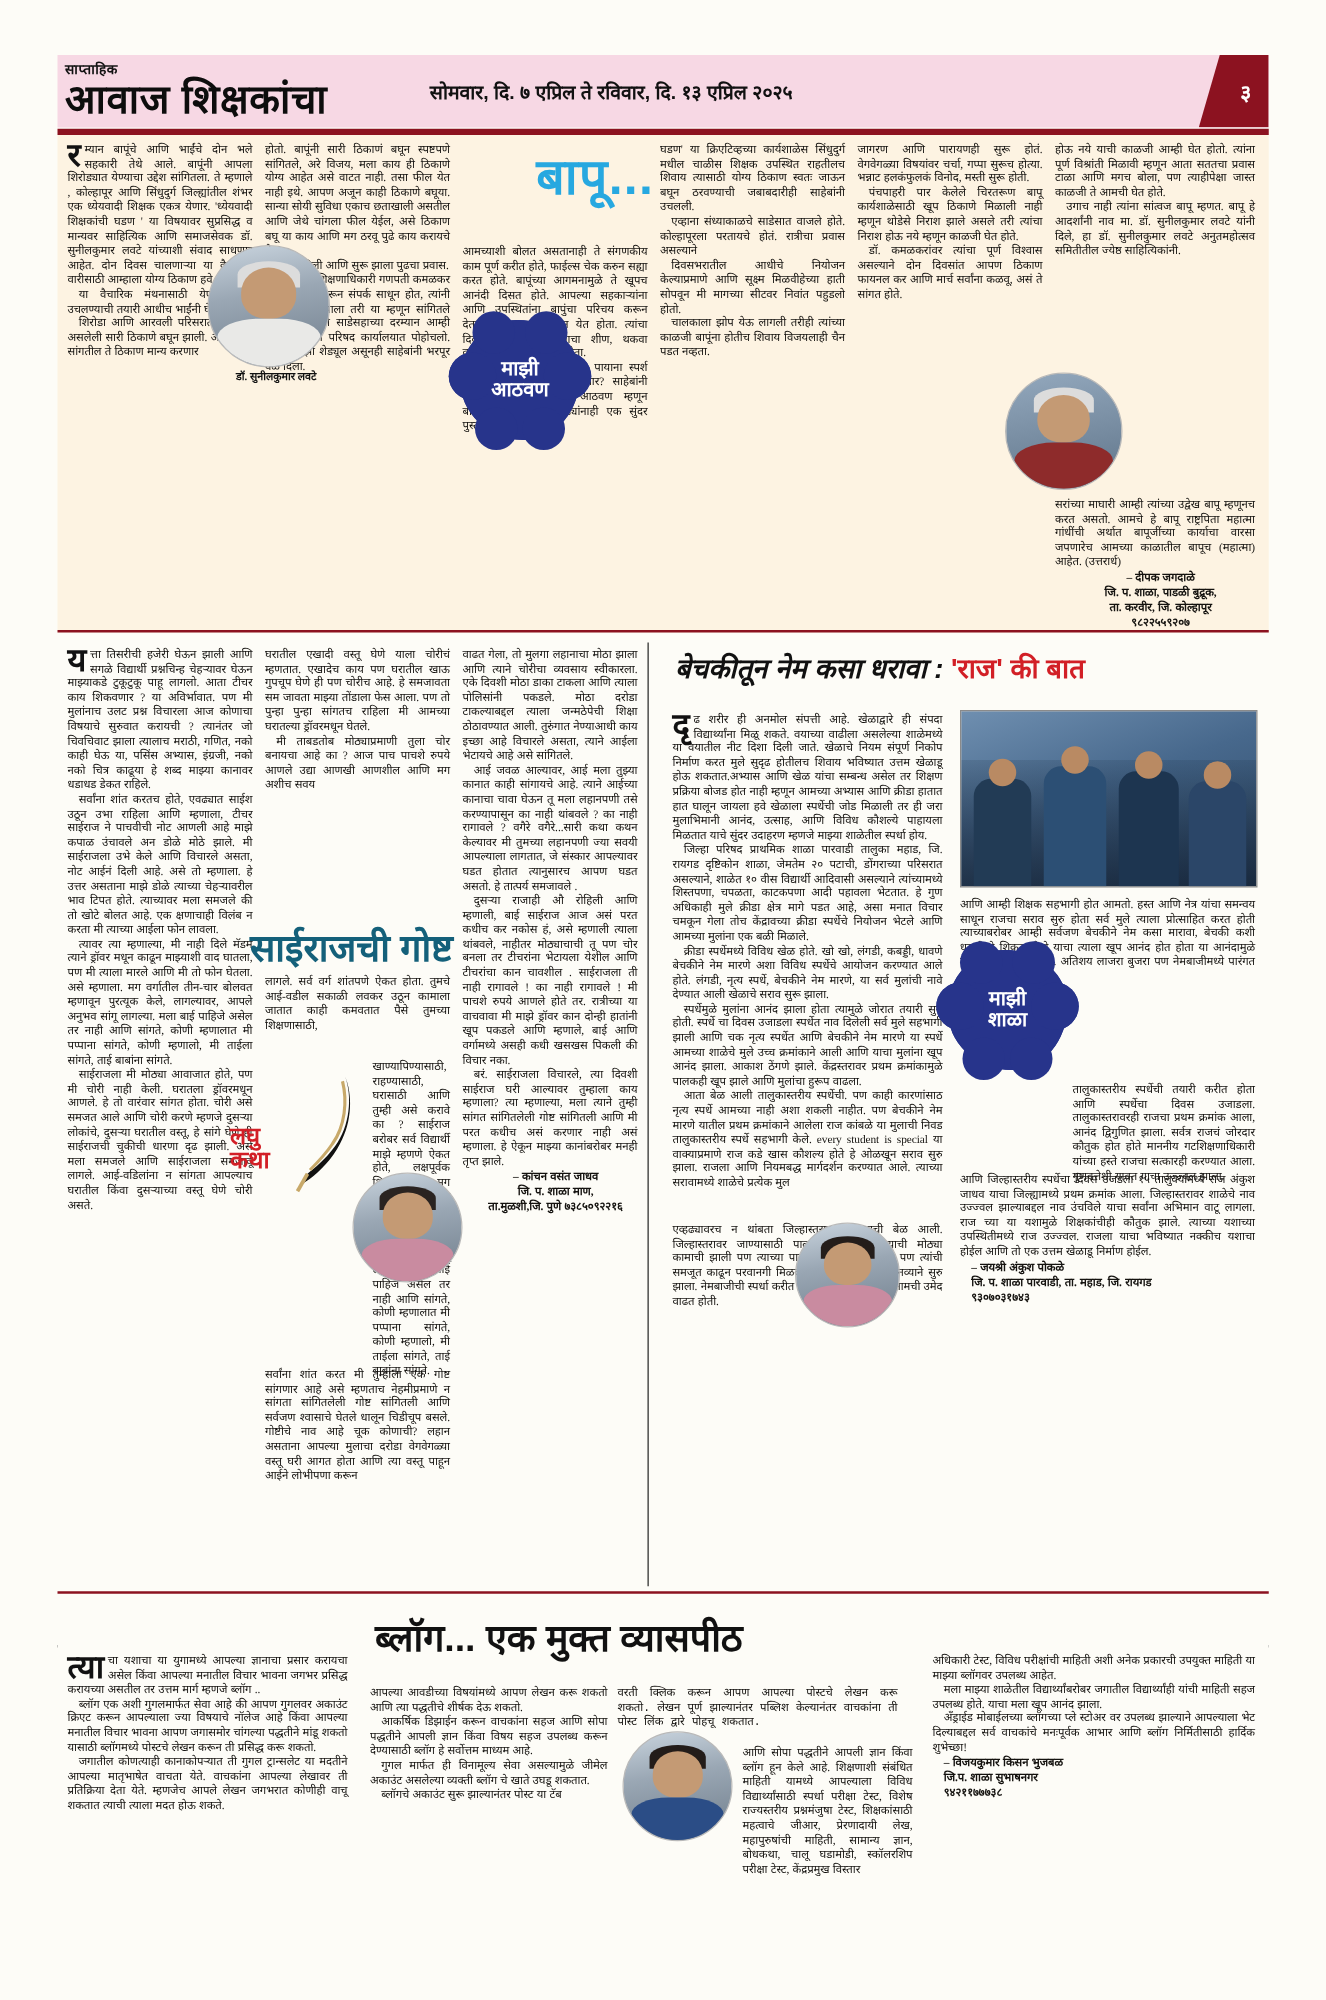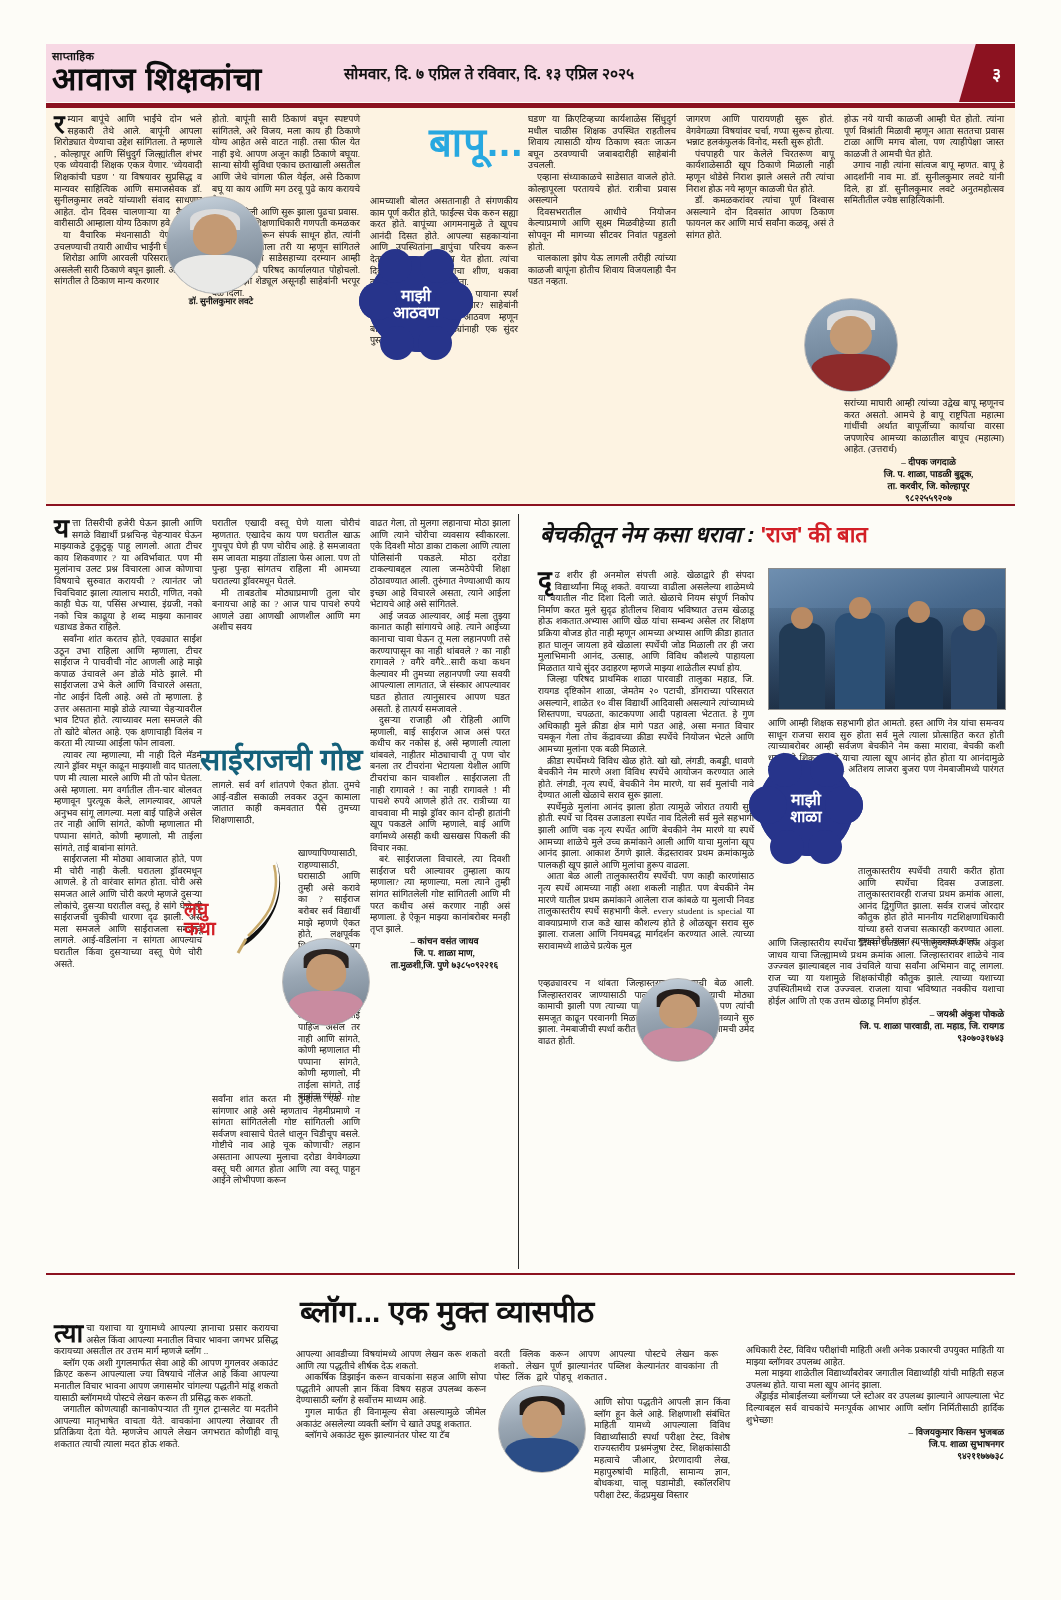--- a/index.html
+++ b/index.html
@@ -69,21 +69,21 @@
   .col p{margin:0 0 0 0;text-indent:9px;}
   .col p.noind{text-indent:0;}
   .drop::first-letter{
     font-size:26px;font-weight:bold;line-height:20px;
     float:left;padding:1px 3px 0 0;color:#111;
   }
   .sig{
     text-align:center;font-weight:bold;font-size:9.1px;
     line-height:12px;margin-top:4px;
   }
-  .sig-r{text-align:right;}
+  .sig-r{text-align:left;}
 
   
   .sec1{
     position:absolute;left:46px;top:108px;width:969px;height:398px;
     background:#fdf3e2;
     border-bottom:2.5px solid #8c1220;
     box-sizing:border-box;
   }
   .hl-bapu{
     position:absolute;left:383px;top:14px;
@@ -439,21 +439,21 @@
     </div>
 
     <div class="col" style="left:448px;top:72px;width:224px;font-family:Liberation Mono, monospace;">
       <p class="noind">वरती क्लिक करून आपण आपल्या पोस्टचे लेखन करू शकतो. लेखन पूर्ण झाल्यानंतर पब्लिश केल्यानंतर वाचकांना ती पोस्ट लिंक द्वारे पोहचू शकतात.</p>
     </div>
 
     <div class="col" style="left:548px;top:120px;width:136px;">
       <p class="noind">आणि सोपा पद्धतीने आपली ज्ञान किंवा ब्लॉग हून केले आहे. शिक्षणाशी संबंधित माहिती यामध्ये आपल्याला विविध विद्यार्थ्यांसाठी स्पर्धा परीक्षा टेस्ट, विशेष राज्यस्तरीय प्रश्नमंजुषा टेस्ट, शिक्षकांसाठी महत्वाचे जीआर, प्रेरणादायी लेख, महापुरुषांची माहिती, सामान्य ज्ञान, बोधकथा, चालू घडामोडी, स्कॉलरशिप परीक्षा टेस्ट, केंद्रप्रमुख विस्तार</p>
     </div>
 
-    <div class="col" style="left:700px;top:46px;width:258px;margin-top:22px;">
+    <div class="col" style="left:700px;top:46px;width:258px;">
       <p class="noind">अधिकारी टेस्ट, विविध परीक्षांची माहिती अशी अनेक प्रकारची उपयुक्त माहिती या माझ्या ब्लॉगवर उपलब्ध आहेत.</p>
       <p>मला माझ्या शाळेतील विद्यार्थ्यांबरोबर जगातील विद्यार्थ्यांही यांची माहिती सहज उपलब्ध होते. याचा मला खूप आनंद झाला.</p>
       <p>अँड्राईड मोबाईलच्या ब्लॉगच्या प्ले स्टोअर वर उपलब्ध झाल्याने आपल्याला भेट दिल्याबद्दल सर्व वाचकांचे मनःपूर्वक आभार आणि ब्लॉग निर्मितीसाठी हार्दिक शुभेच्छा!</p>
       <p class="sig sig-r">– विजयकुमार किसन भुजबळ</p>
       <p class="sig sig-r">जि.प. शाळा सुभाषनगर</p>
       <p class="sig sig-r">९४२११७७७३८</p>
     </div>
   </div>
 
   <div class="hl-blog">ब्लॉग... एक मुक्त व्यासपीठ</div>

